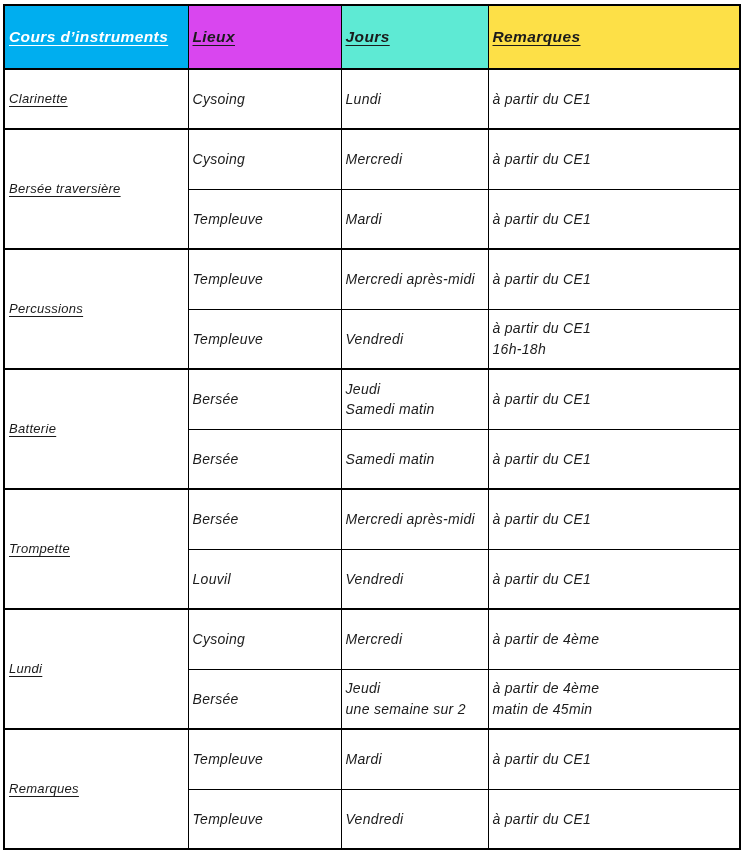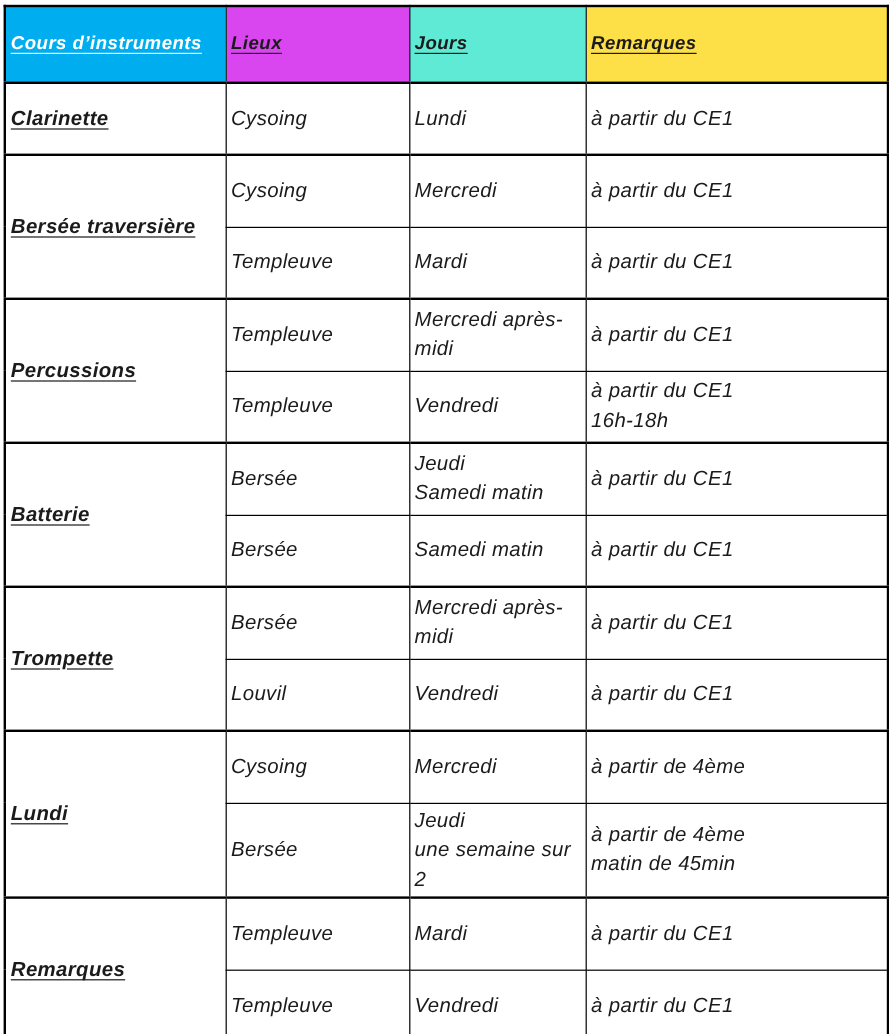--- a/index.html
+++ b/index.html
@@ -29,34 +29,34 @@
     overflow: hidden;
   }
   th {
     height: 64px;
     font-size: 15.5px;
     font-weight: bold;
     letter-spacing: 0.4px;
   }
   td {
     height: 60px;
-    font-size: 17px;
+    font-size: 14px;
     letter-spacing: 0.3px;
     line-height: 1.45;
     background: #ffffff;
   }
   .u {
     text-decoration: underline;
     text-underline-offset: 3px;
   }
   tr.group-start td { border-top: 2px solid #000; }
   tr.sub-row td { border-top: 1.2px solid #222; }
   td.instrument-cell {
-    font-weight: bold;
-    font-size: 17px;
+    font-weight: normal;
+    font-size: 13px;
   }
 </style>
 </head>
 <body>
 
 <div class="page">
   <table class="courses">
     <colgroup id="colgroup">
         <col style="width: 184px;">
         <col style="width: 153px;">

